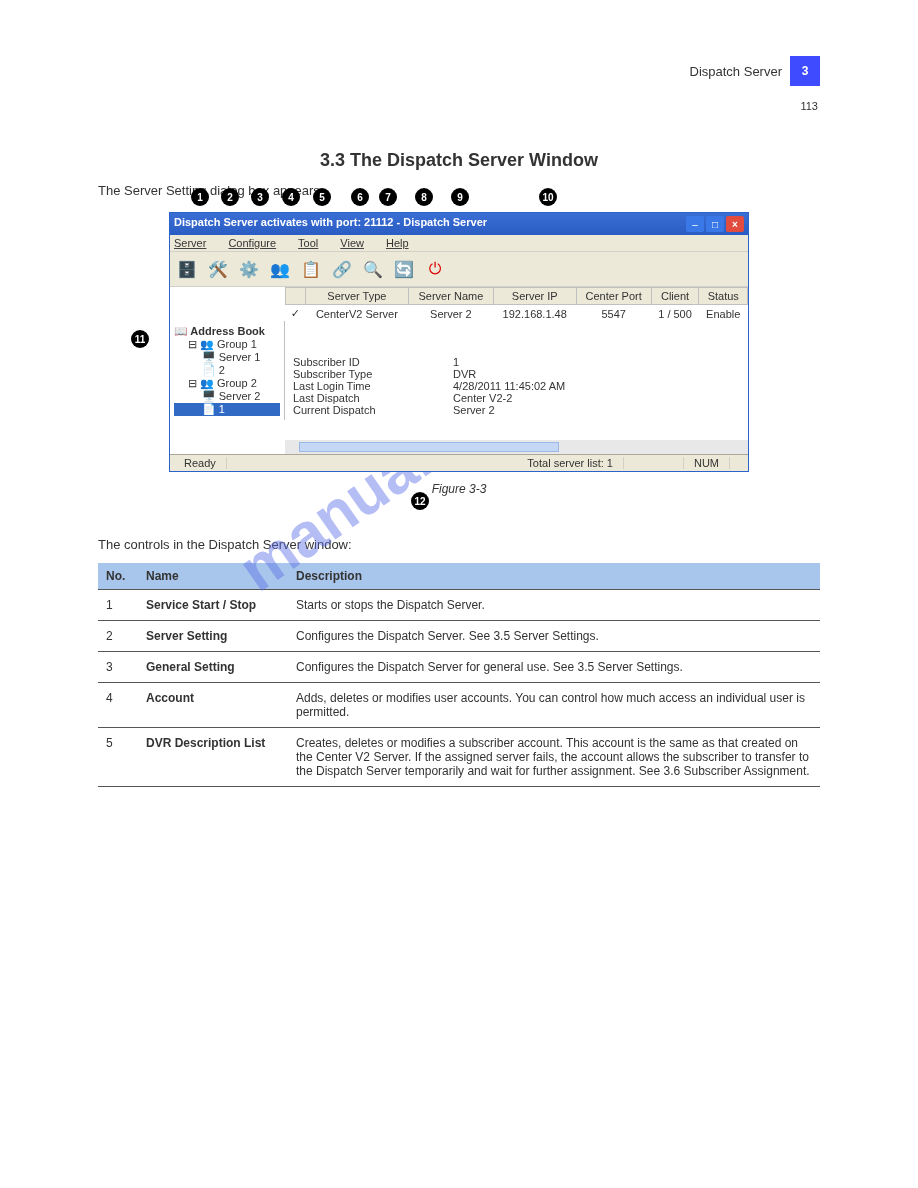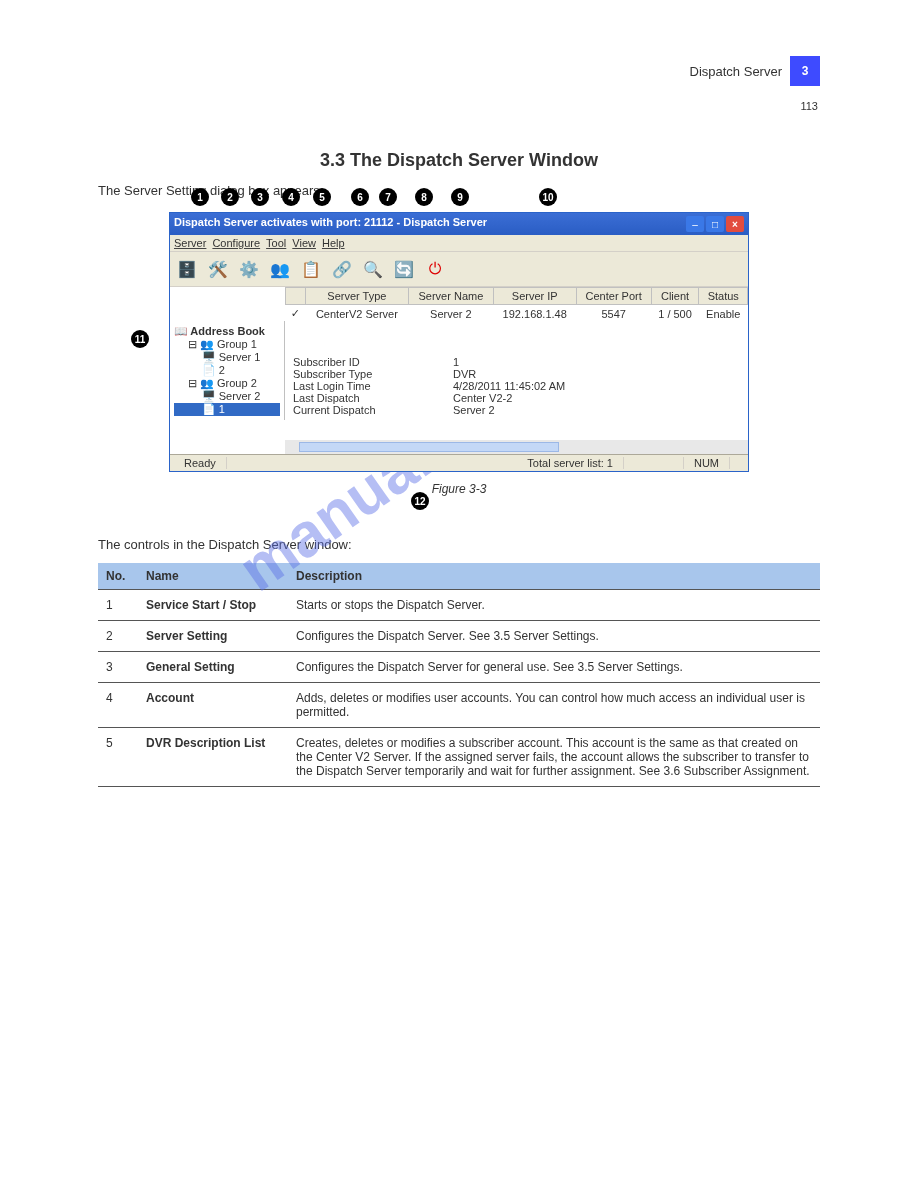--- a/index.html
+++ b/index.html
@@ -89,21 +89,21 @@
     font-size: 10px;
     color: #fff;
   }
   .wbtn.min { background: #3a78e7; }
   .wbtn.max { background: #3a78e7; }
   .wbtn.close { background: #e24c3f; font-weight: bold;}
   .menubar {
     background: #ece9d8;
     padding: 2px 4px;
     display: flex;
-    gap: 6px;
+    gap: 22px;
     border-bottom: 1px solid #d4d0c8;
   }
   .menubar span { text-decoration: underline; text-decoration-color: #444; }
   .toolbar {
     background: #ece9d8;
     padding: 2px;
     display: flex;
     gap: 1px;
     border-bottom: 1px solid #d4d0c8;
   }

